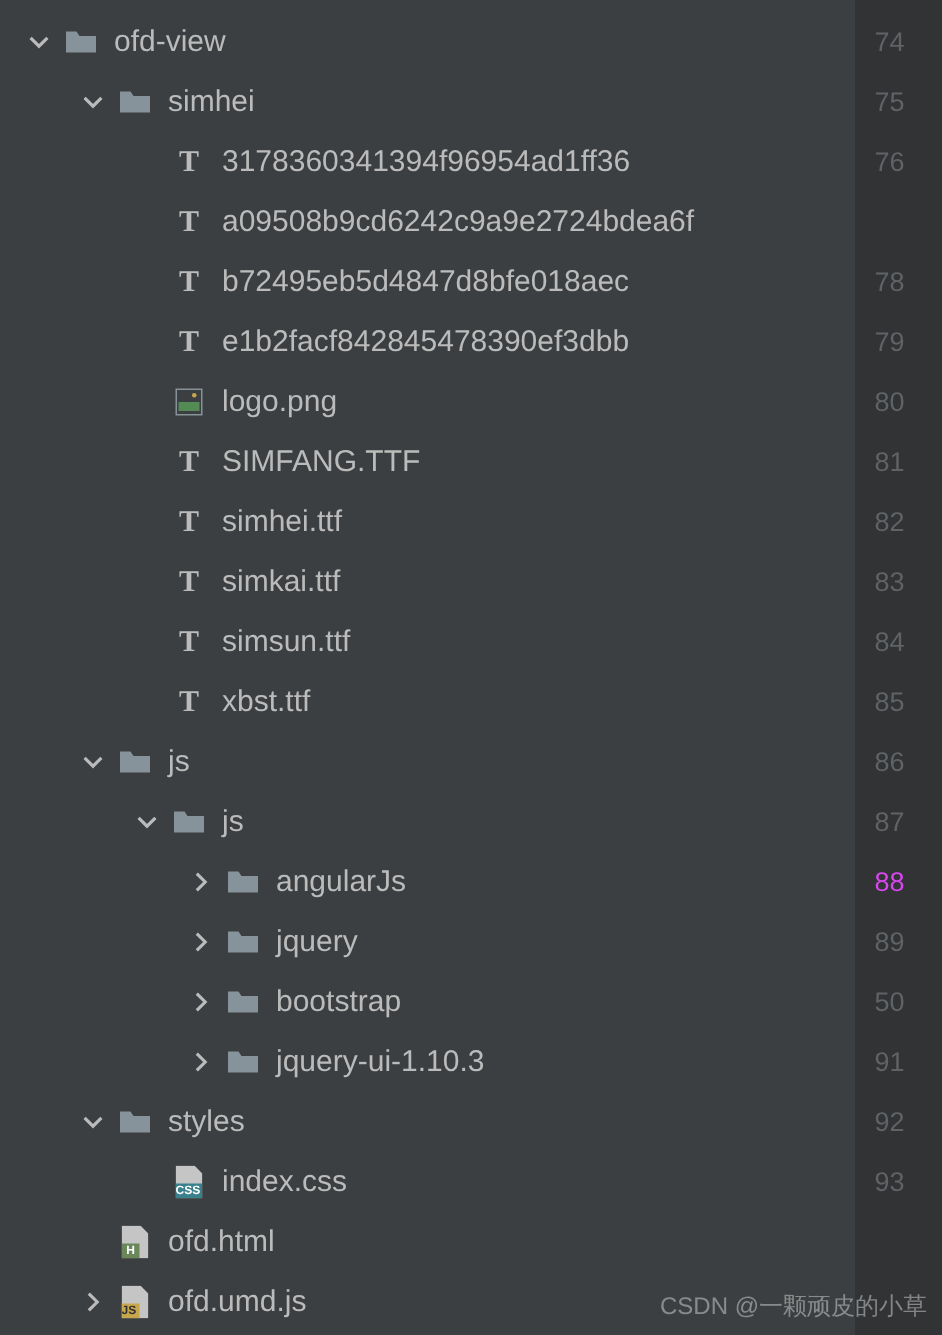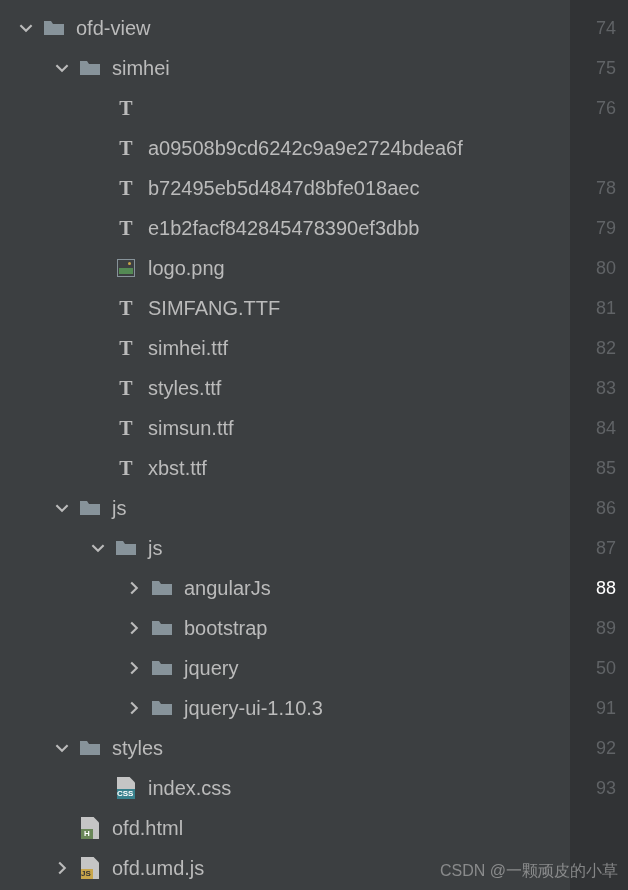--- a/index.html
+++ b/index.html
@@ -27,23 +27,24 @@
     background: #313335;
     padding-top: 8px;
     text-align: right;
     color: #606366;
     font-size: 18px;
   }
   .gutter div {
     height: 40px;
     line-height: 40px;
     padding-right: 12px;
+    text-align: center;
   }
   .gutter .sel {
-    color: #ffffff;
+    color: #d946ef;
   }
   .row {
     height: 40px;
     display: flex;
     align-items: center;
     white-space: nowrap;
     cursor: pointer;
   }
   .indent { display: inline-block; }
   .i0 { width: 14px; }
@@ -172,20 +173,21 @@
             <path d="M1 3 L1 16 L21 16 L21 5 L10 5 L8 2 L1 2 Z"></path>
           </svg>
         </span>
       <span class="label">simhei</span>
     </div>
 
     <div class="row">
       <span class="indent i2"></span>
         <span class="nochev"></span>
       <span class="icon font-icon">T</span>
+      <span class="label">3178360341394f96954ad1ff36</span>
     </div>
     <div class="row">
       <span class="indent i2"></span>
         <span class="nochev"></span>
       <span class="icon font-icon">T</span>
       <span class="label">a09508b9cd6242c9a9e2724bdea6f</span>
     </div>
     <div class="row">
       <span class="indent i2"></span>
         <span class="nochev"></span>
@@ -217,21 +219,21 @@
     <div class="row">
       <span class="indent i2"></span>
         <span class="nochev"></span>
       <span class="icon font-icon">T</span>
       <span class="label">simhei.ttf</span>
     </div>
     <div class="row">
       <span class="indent i2"></span>
         <span class="nochev"></span>
       <span class="icon font-icon">T</span>
-      <span class="label">styles.ttf</span>
+      <span class="label">simkai.ttf</span>
     </div>
     <div class="row">
       <span class="indent i2"></span>
         <span class="nochev"></span>
       <span class="icon font-icon">T</span>
       <span class="label">simsun.ttf</span>
     </div>
     <div class="row">
       <span class="indent i2"></span>
         <span class="nochev"></span>
@@ -288,35 +290,35 @@
       <span class="chev">
           <svg viewBox="0 0 10 10">
             <path d="M3 1 L7 5 L3 9" fill="none" stroke="currentColor" stroke-width="1.5"></path>
           </svg>
         </span>
       <span class="icon folder">
           <svg width="22" height="18" viewBox="0 0 22 18">
             <path d="M1 3 L1 16 L21 16 L21 5 L10 5 L8 2 L1 2 Z"></path>
           </svg>
         </span>
+      <span class="label">jquery</span>
+    </div>
+    <div class="row">
+      <span class="indent i3"></span>
+      <span class="chev">
+          <svg viewBox="0 0 10 10">
+            <path d="M3 1 L7 5 L3 9" fill="none" stroke="currentColor" stroke-width="1.5"></path>
+          </svg>
+        </span>
+      <span class="icon folder">
+          <svg width="22" height="18" viewBox="0 0 22 18">
+            <path d="M1 3 L1 16 L21 16 L21 5 L10 5 L8 2 L1 2 Z"></path>
+          </svg>
+        </span>
       <span class="label">bootstrap</span>
-    </div>
-    <div class="row">
-      <span class="indent i3"></span>
-      <span class="chev">
-          <svg viewBox="0 0 10 10">
-            <path d="M3 1 L7 5 L3 9" fill="none" stroke="currentColor" stroke-width="1.5"></path>
-          </svg>
-        </span>
-      <span class="icon folder">
-          <svg width="22" height="18" viewBox="0 0 22 18">
-            <path d="M1 3 L1 16 L21 16 L21 5 L10 5 L8 2 L1 2 Z"></path>
-          </svg>
-        </span>
-      <span class="label">jquery</span>
     </div>
     <div class="row">
       <span class="indent i3"></span>
       <span class="chev">
           <svg viewBox="0 0 10 10">
             <path d="M3 1 L7 5 L3 9" fill="none" stroke="currentColor" stroke-width="1.5"></path>
           </svg>
         </span>
       <span class="icon folder">
           <svg width="22" height="18" viewBox="0 0 22 18">

